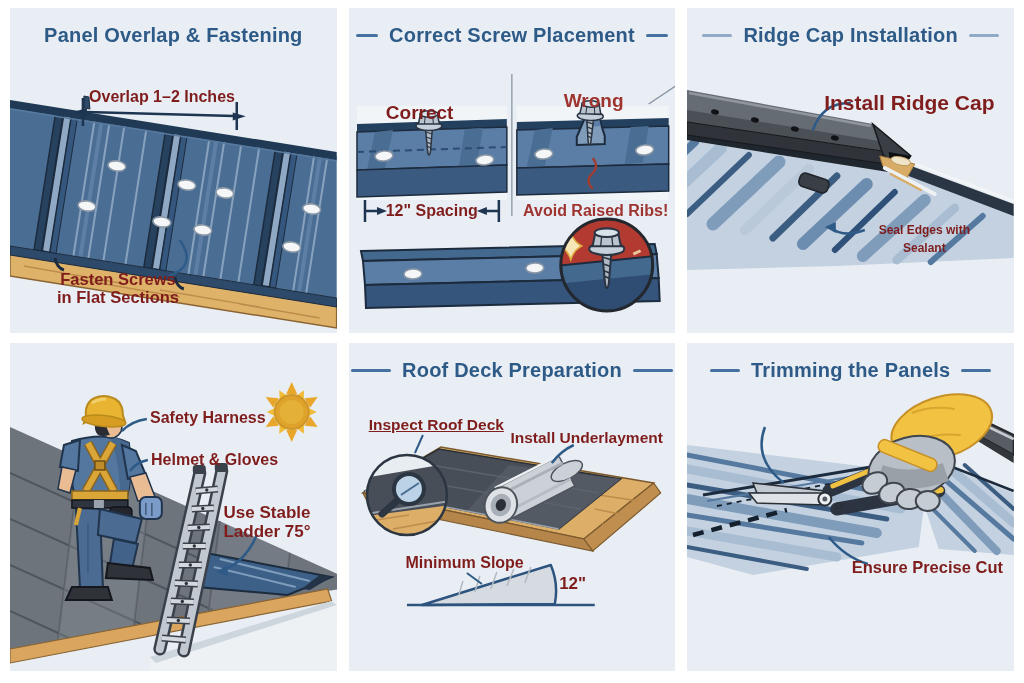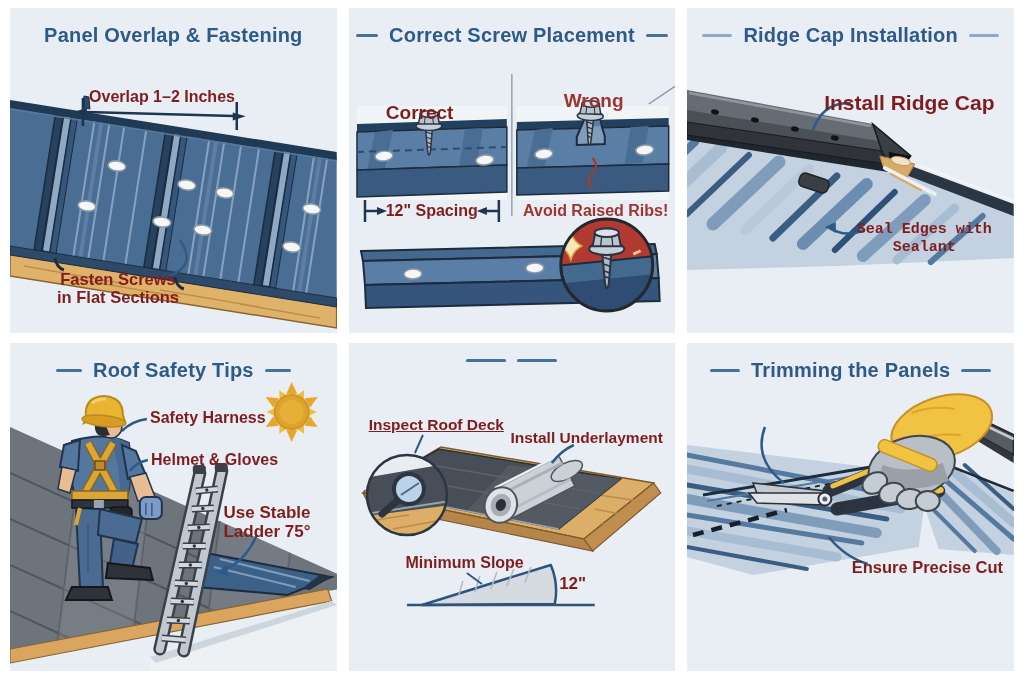--- a/index.html
+++ b/index.html
@@ -229,32 +229,27 @@
         <path d="M198,160 L248,186" stroke="#eef1f4" stroke-width="4" stroke-linecap="round"></path>
         <path d="M204,166 L234,182" stroke="#d8ab67" stroke-width="2.5" stroke-linecap="round"></path>
       </g>
       <path d="M164,95 Q136,94 126,122" stroke="#2d5a87" stroke-width="2.5" fill="none"></path>
       <g>
         <path d="M178,222 Q157,230 144,220" stroke="#2d5a87" stroke-width="2.5" fill="none"></path>
         <polygon points="138,219 149,214 149,225" fill="#2d5a87"></polygon>
       </g>
     </svg>
     <div class="lbl center" style="left:222px;top:86px;font-size:21px;">Install Ridge Cap</div>
-    <div class="lbl center" style="left:237px;top:213px;font-size:15px;font-family:Liberation Mono, monospace;">
+    <div class="lbl center" style="left:237px;top:213px;font-size:12px;">
       <div>Seal Edges with</div>
       <div>Sealant</div>
     </div>
   </section>
 
   <section class="panel">
-    <div class="title-row">
-      <span class="dash w26"></span>
-      <h2 class="title">Roof Safety Tips</h2>
-      <span class="dash w26"></span>
-    </div>
     <svg class="illo" viewBox="0 0 327 328" preserveAspectRatio="none">
       <defs>
         <polygon id="p4ray" points="0,-30 5.5,-18 -5.5,-18" fill="#e8a62a"></polygon>
         <polygon id="p4ray2" points="0,-25 4.5,-16 -4.5,-16" fill="#f0bc3a"></polygon>
       </defs>
 
       <g>
         <polygon points="0,84 330,232 330,246 318,248 0,308" fill="#6d747c"></polygon>
         <path d="M0,130 L275,254 M0,176 L203,267 M0,222 L131,281 M0,268 L59,295" stroke="#50565d" stroke-width="2" fill="none"></path>
         <path d="M70,115 L48,297 M140,147 L124,282 M210,178 L199,268 M280,210 L275,254" stroke="#565c63" stroke-width="2" fill="none" opacity=".9"></path>
@@ -356,20 +351,21 @@
     <div class="lbl" style="left:141px;top:108px;">Helmet &amp; Gloves</div>
     <div class="lbl center" style="left:257px;top:160px;font-size:17px;line-height:19px;">
       <div>Use Stable</div>
       <div>Ladder 75°</div>
     </div>
   </section>
 
   <section class="panel">
     <div class="title-row">
       <span class="dash w40"></span>
+      <h2 class="title">Roof Deck Preparation</h2>
       <span class="dash w40"></span>
     </div>
     <svg class="illo" viewBox="0 0 327 328" preserveAspectRatio="none">
       <defs>
           <clipPath id="magClip">
             <circle cx="58" cy="152" r="40"></circle>
           </clipPath>
         </defs>
 
       <g>

